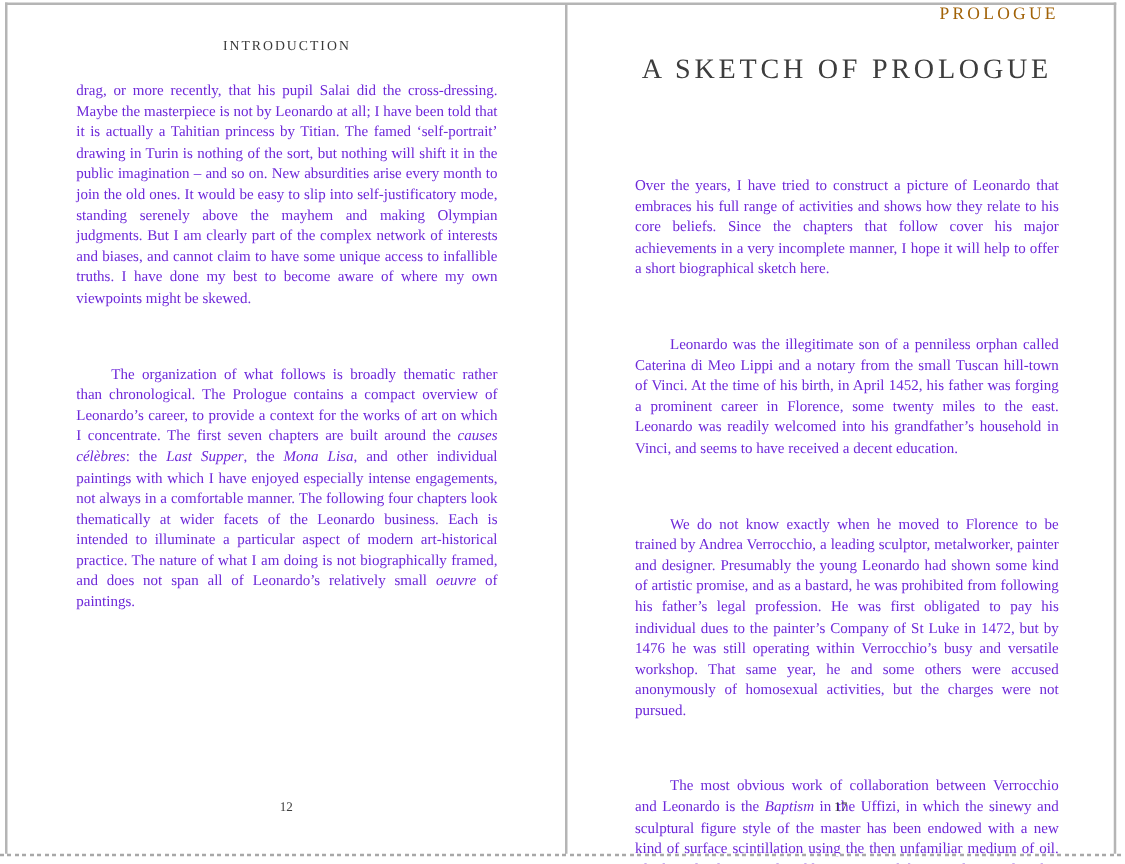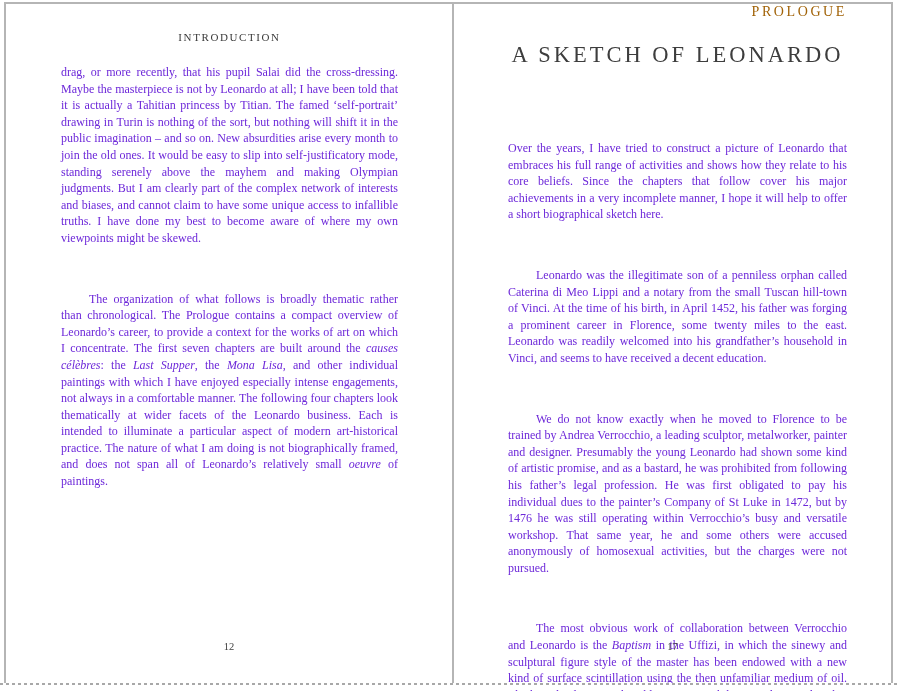--- a/index.html
+++ b/index.html
@@ -105,21 +105,21 @@
           <p class="para"><span>drag, or more recently, that his pupil Salai did the cross-dressing. Maybe the masterpiece is not by Leonardo at all; I have been told that it is actually a Tahitian princess by Titian. The famed ‘self-portrait’ drawing in Turin is nothing of the sort, but nothing will shift it in the public imagination – and so on. New absurdities arise every month to join the old ones. It would be easy to slip into self-justificatory mode, standing serenely above the mayhem and making Olympian judgments. But I am clearly part of the complex network of interests and biases, and cannot claim to have some unique access to infallible truths. I have done my best to become aware of where my own viewpoints might be skewed.</span></p>
           <p class="para indent"><span>The organization of what follows is broadly thematic rather than chronological. The Prologue contains a compact overview of Leonardo’s career, to provide a context for the works of art on which I concentrate. The first seven chapters are built around the </span><em>causes célèbres</em><span>: the </span><em>Last Supper</em><span>, the </span><em>Mona Lisa</em><span>, and other individual paintings with which I have enjoyed especially intense engagements, not always in a comfortable manner. The following four chapters look thematically at wider facets of the Leonardo business. Each is intended to illuminate a particular aspect of modern art-historical practice. The nature of what I am doing is not biographically framed, and does not span all of Leonardo’s relatively small </span><em>oeuvre</em><span> of paintings.</span></p>
         </div>
       <div class="page-number">12</div>
     </div>
 
     <div class="page-divider"></div>
 
     <div class="page right">
       <div class="kicker">PROLOGUE</div>
-      <h1 class="chapter-title">A SKETCH OF LEONARDO</h1>
+      <h1 class="chapter-title">A SKETCH OF PROLOGUE</h1>
       <div class="body-text body-right">
           <p class="para"><span>Over the years, I have tried to construct a picture of Leonardo that embraces his full range of activities and shows how they relate to his core beliefs. Since the chapters that follow cover his major achievements in a very incomplete manner, I hope it will help to offer a short biographical sketch here.</span></p>
           <p class="para indent"><span>Leonardo was the illegitimate son of a penniless orphan called Caterina di Meo Lippi and a notary from the small Tuscan hill-town of Vinci. At the time of his birth, in April 1452, his father was forging a prominent career in Florence, some twenty miles to the east. Leonardo was readily welcomed into his grandfather’s household in Vinci, and seems to have received a decent education.</span></p>
           <p class="para indent"><span>We do not know exactly when he moved to Florence to be trained by Andrea Verrocchio, a leading sculptor, metalworker, painter and designer. Presumably the young Leonardo had shown some kind of artistic promise, and as a bastard, he was prohibited from following his father’s legal profession. He was first obligated to pay his individual dues to the painter’s Company of St Luke in 1472, but by 1476 he was still operating within Verrocchio’s busy and versatile workshop. That same year, he and some others were accused anonymously of homosexual activities, but the charges were not pursued.</span></p>
           <p class="para indent"><span>The most obvious work of collaboration between Verrocchio and Leonardo is the </span><em>Baptism</em><span> in the Uffizi, in which the sinewy and sculptural figure style of the master has been endowed with a new kind of surface scintillation using the then unfamiliar medium of oil. The hazy landscape and trickling waters exhibit a tingling vitality that we recognize in</span></p>
         </div>
       <div class="page-number">17</div>
     </div>
 
   </div>

